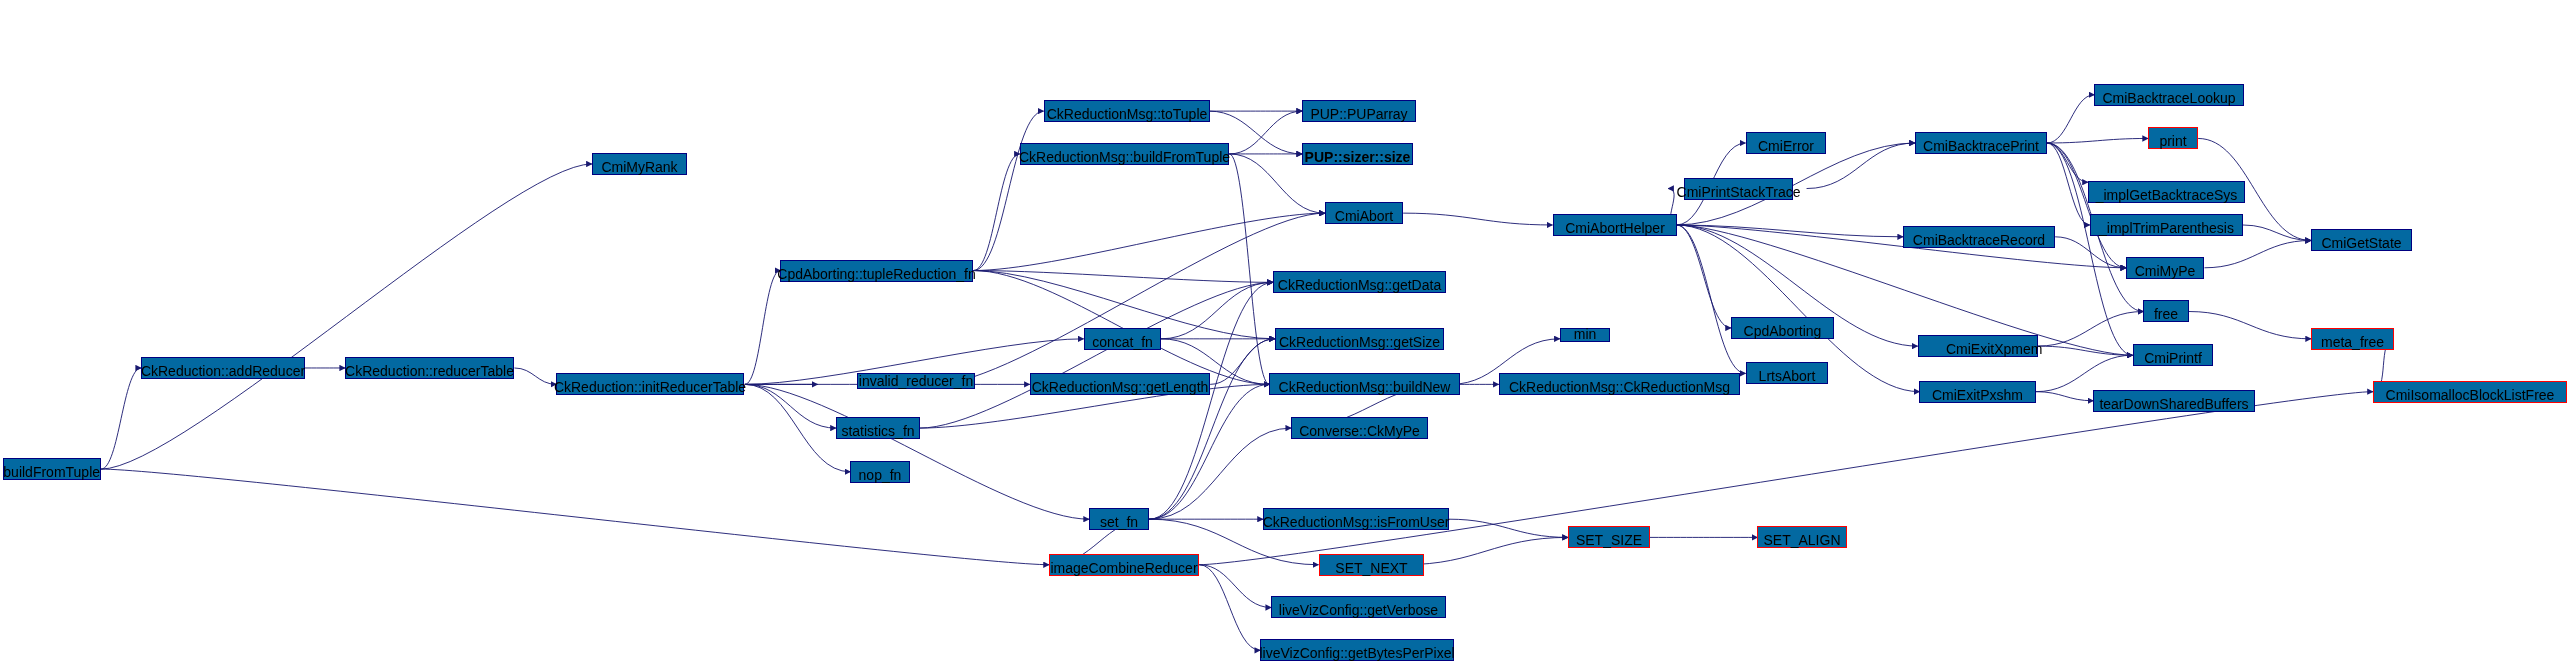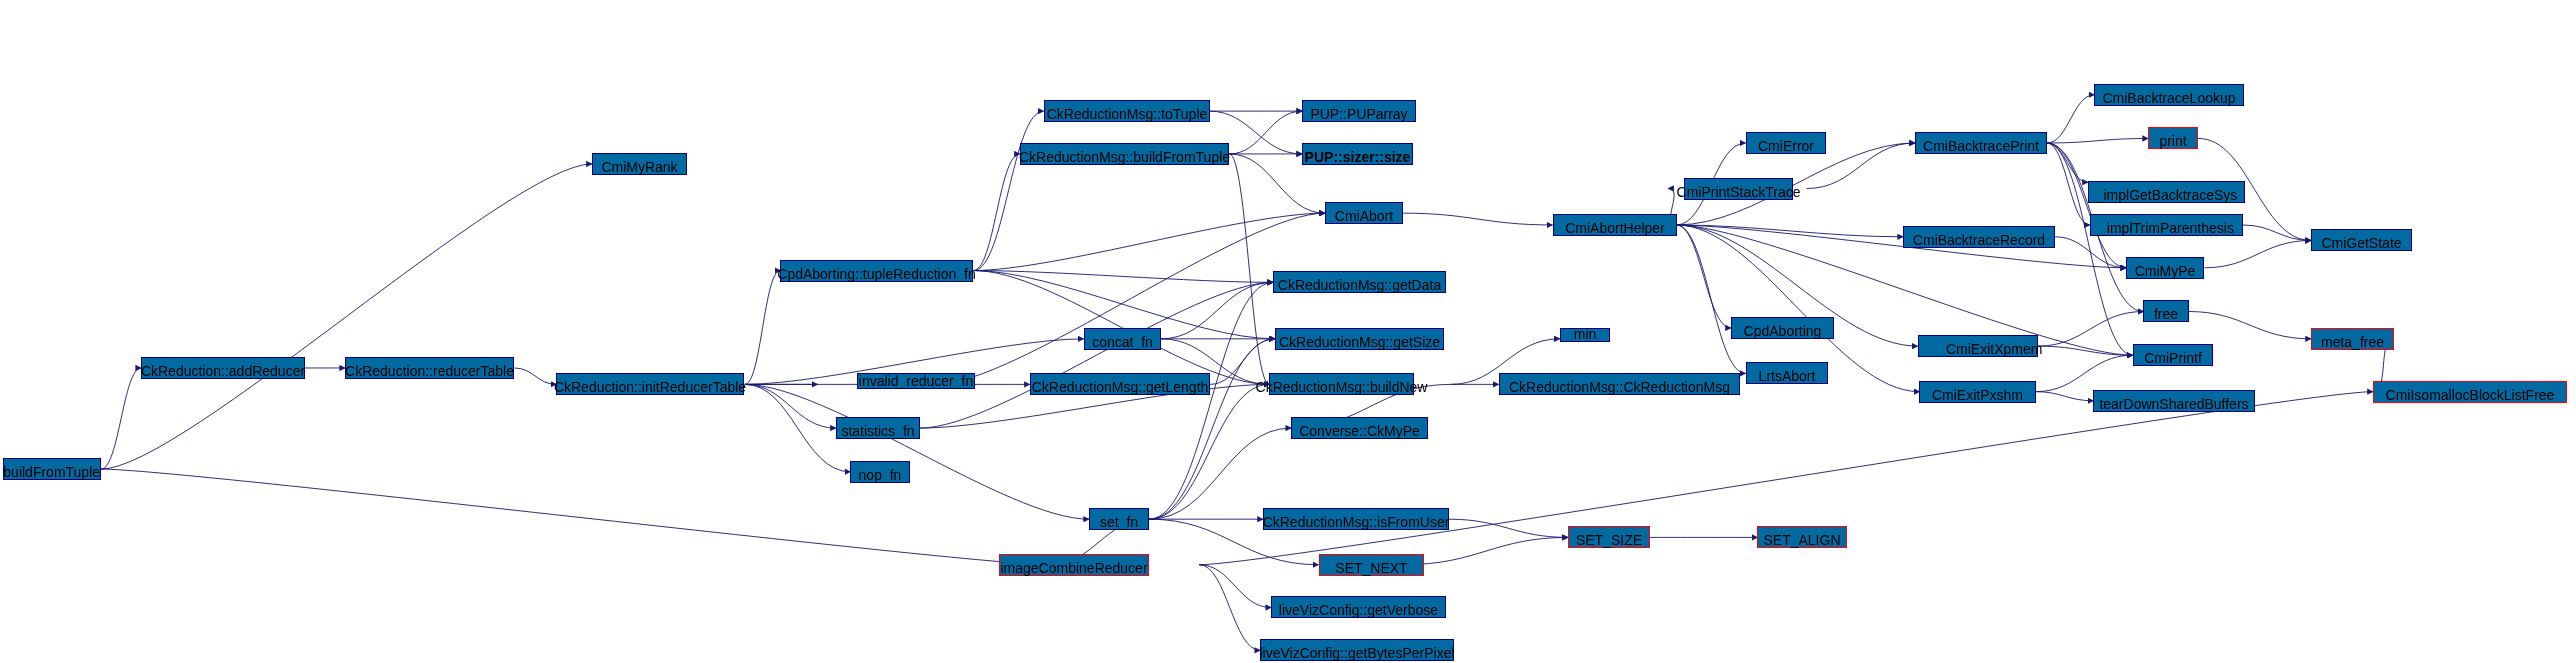--- a/index.html
+++ b/index.html
@@ -154,21 +154,21 @@
     </div>
     <div class="node" style="left: 836px; top: 417px; width: 84px; height: 22px;">
       <span>statistics_fn</span>
     </div>
     <div class="node" style="left: 850px; top: 461px; width: 60px; height: 22px;">
       <span>nop_fn</span>
     </div>
     <div class="node" style="left: 1089px; top: 508px; width: 60px; height: 22px;">
       <span>set_fn</span>
     </div>
-    <div class="node red" style="left: 999px; top: 554px; width: 150px; height: 22px;">
+    <div class="node red" style="left: 1049px; top: 554px; width: 150px; height: 22px;">
       <span>imageCombineReducer</span>
     </div>
     <div class="node" style="left: 1084px; top: 328px; width: 77px; height: 22px;">
       <span>concat_fn</span>
     </div>
     <div class="node" style="left: 1030px; top: 373px; width: 180px; height: 22px;">
       <span>CkReductionMsg::getLength</span>
     </div>
     <div class="node" style="left: 1044px; top: 100px; width: 166px; height: 22px;">
       <span>CkReductionMsg::toTuple</span>
@@ -184,21 +184,21 @@
     </div>
     <div class="node" style="left: 1325px; top: 202px; width: 78px; height: 22px;">
       <span>CmiAbort</span>
     </div>
     <div class="node" style="left: 1273px; top: 271px; width: 173px; height: 22px;">
       <span>CkReductionMsg::getData</span>
     </div>
     <div class="node" style="left: 1275px; top: 328px; width: 169px; height: 22px;">
       <span>CkReductionMsg::getSize</span>
     </div>
-    <div class="node" style="left: 1269px; top: 373px; width: 145px; height: 22px;">
+    <div class="node" style="left: 1269px; top: 373px; width: 191px; height: 22px;">
       <span>CkReductionMsg::buildNew</span>
     </div>
     <div class="node" style="left: 1291px; top: 417px; width: 137px; height: 22px;">
       <span>Converse::CkMyPe</span>
     </div>
     <div class="node" style="left: 1263px; top: 508px; width: 186px; height: 22px;">
       <span>CkReductionMsg::isFromUser</span>
     </div>
     <div class="node red" style="left: 1319px; top: 554px; width: 105px; height: 22px;">
       <span>SET_NEXT</span>

